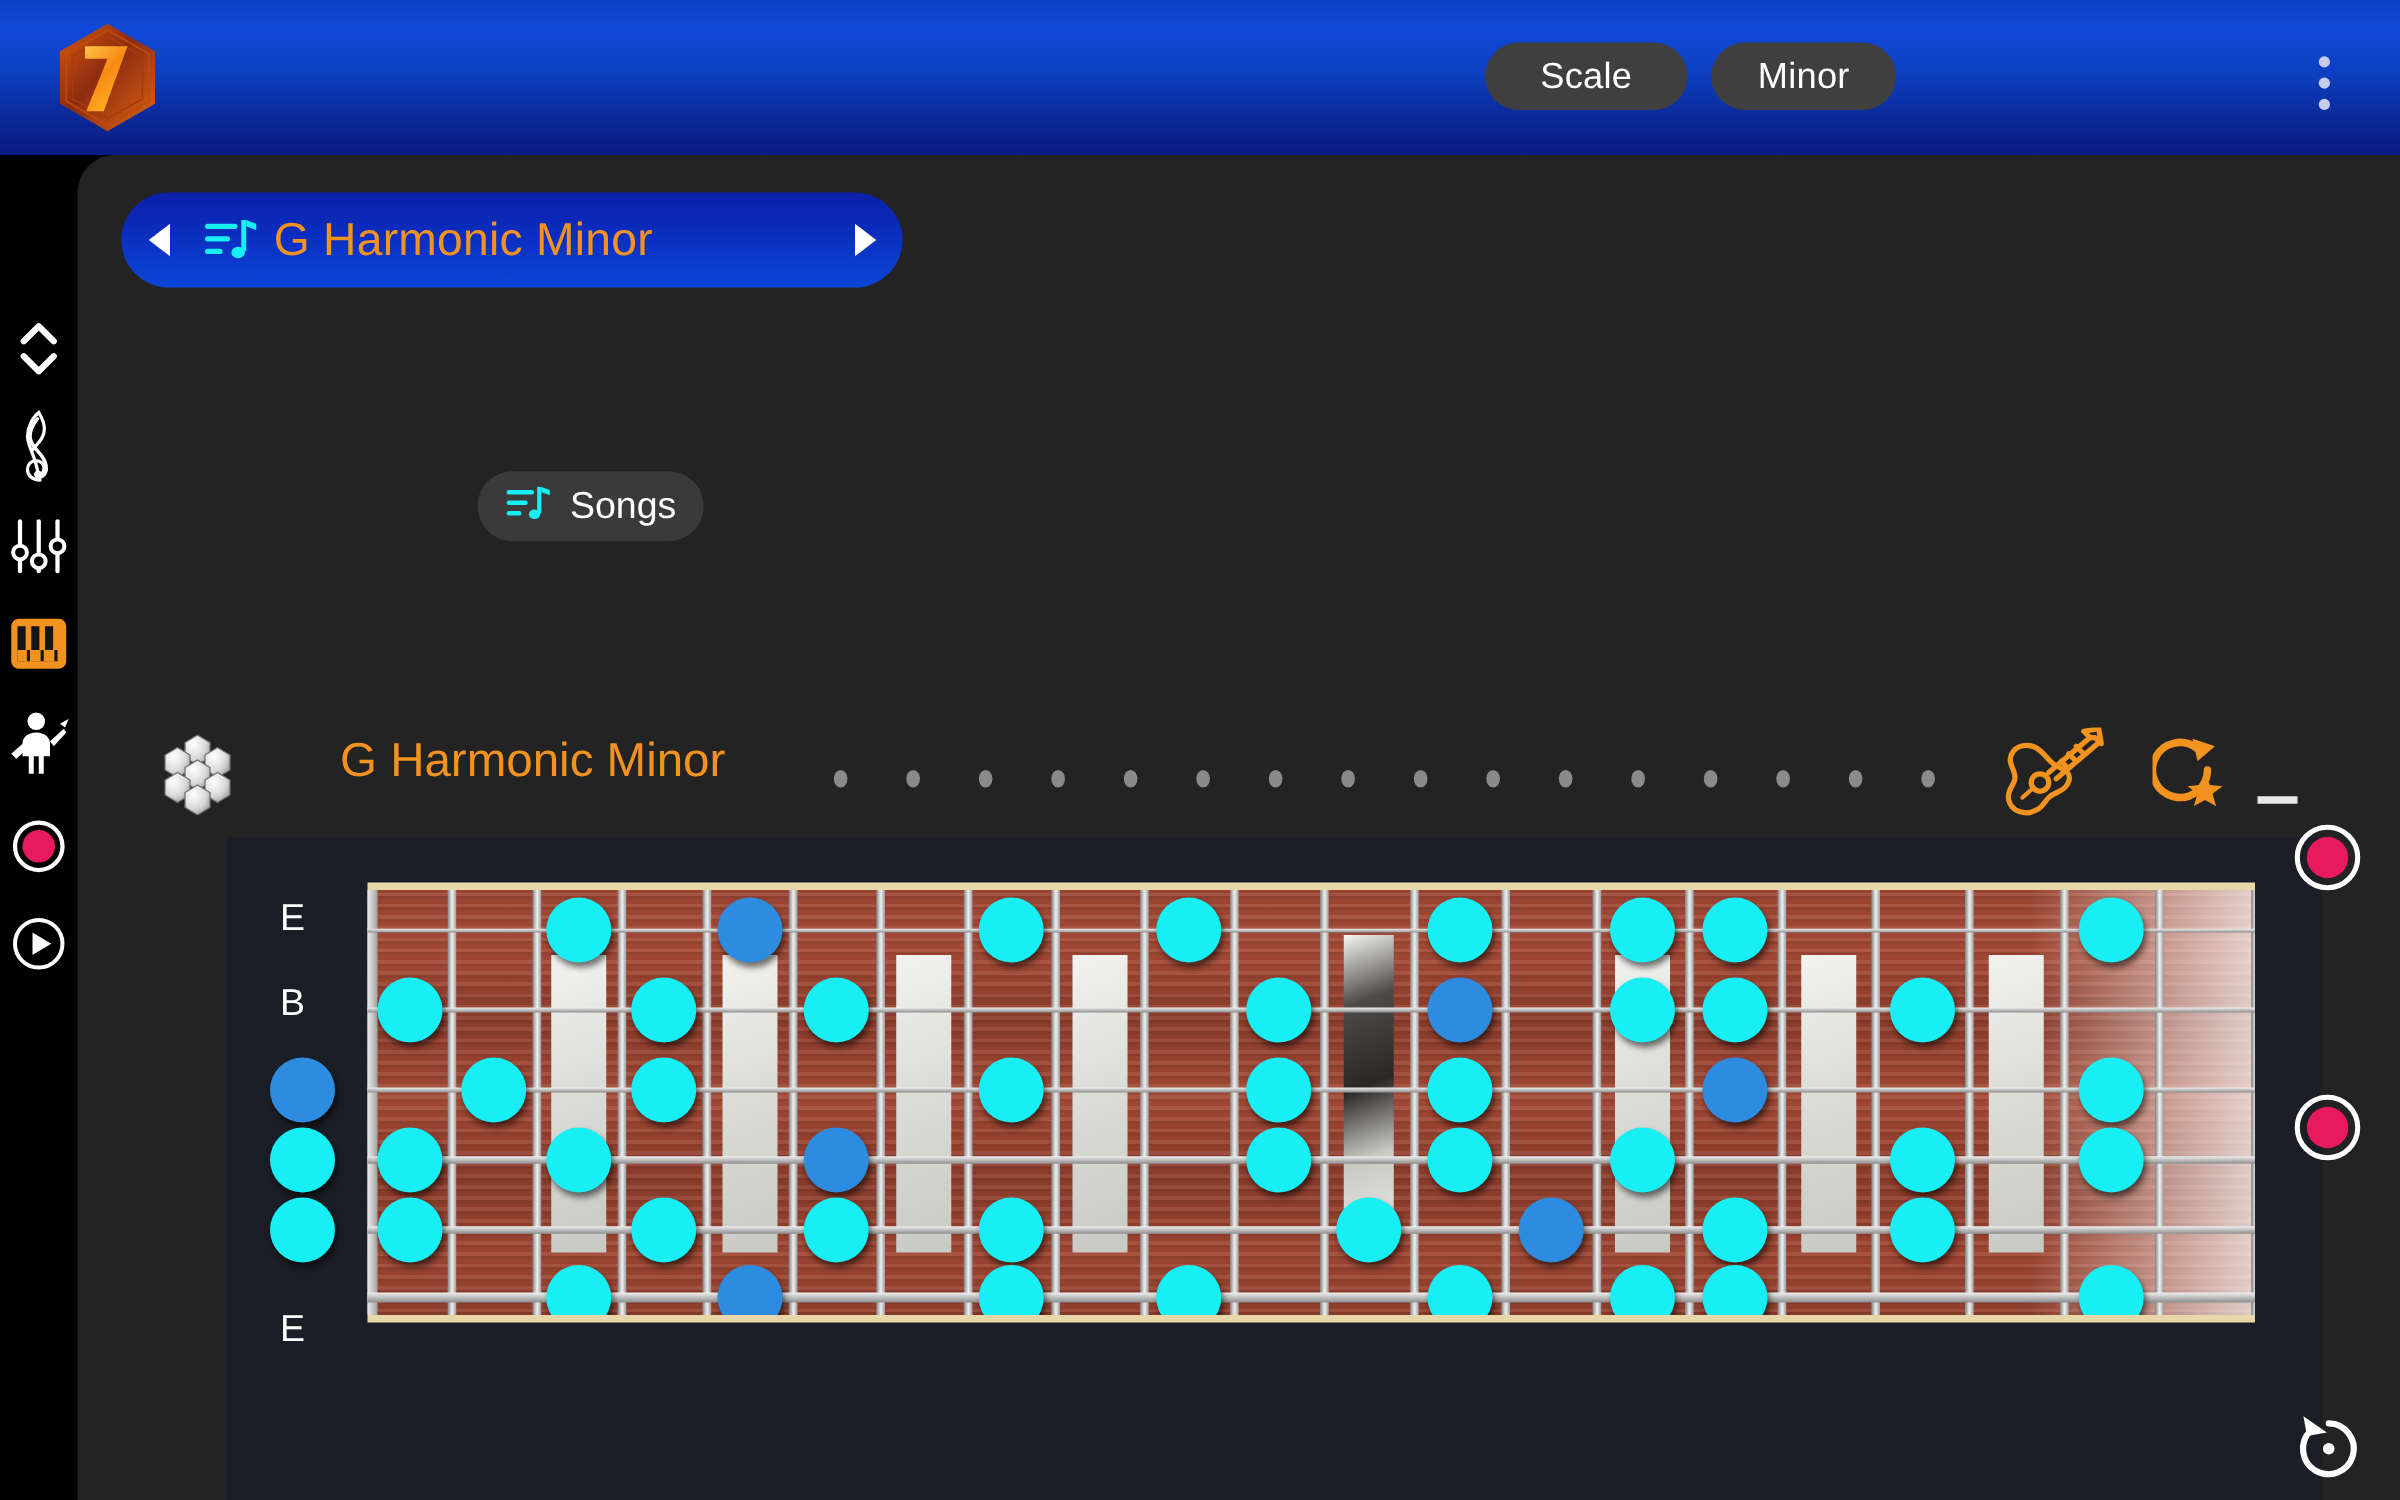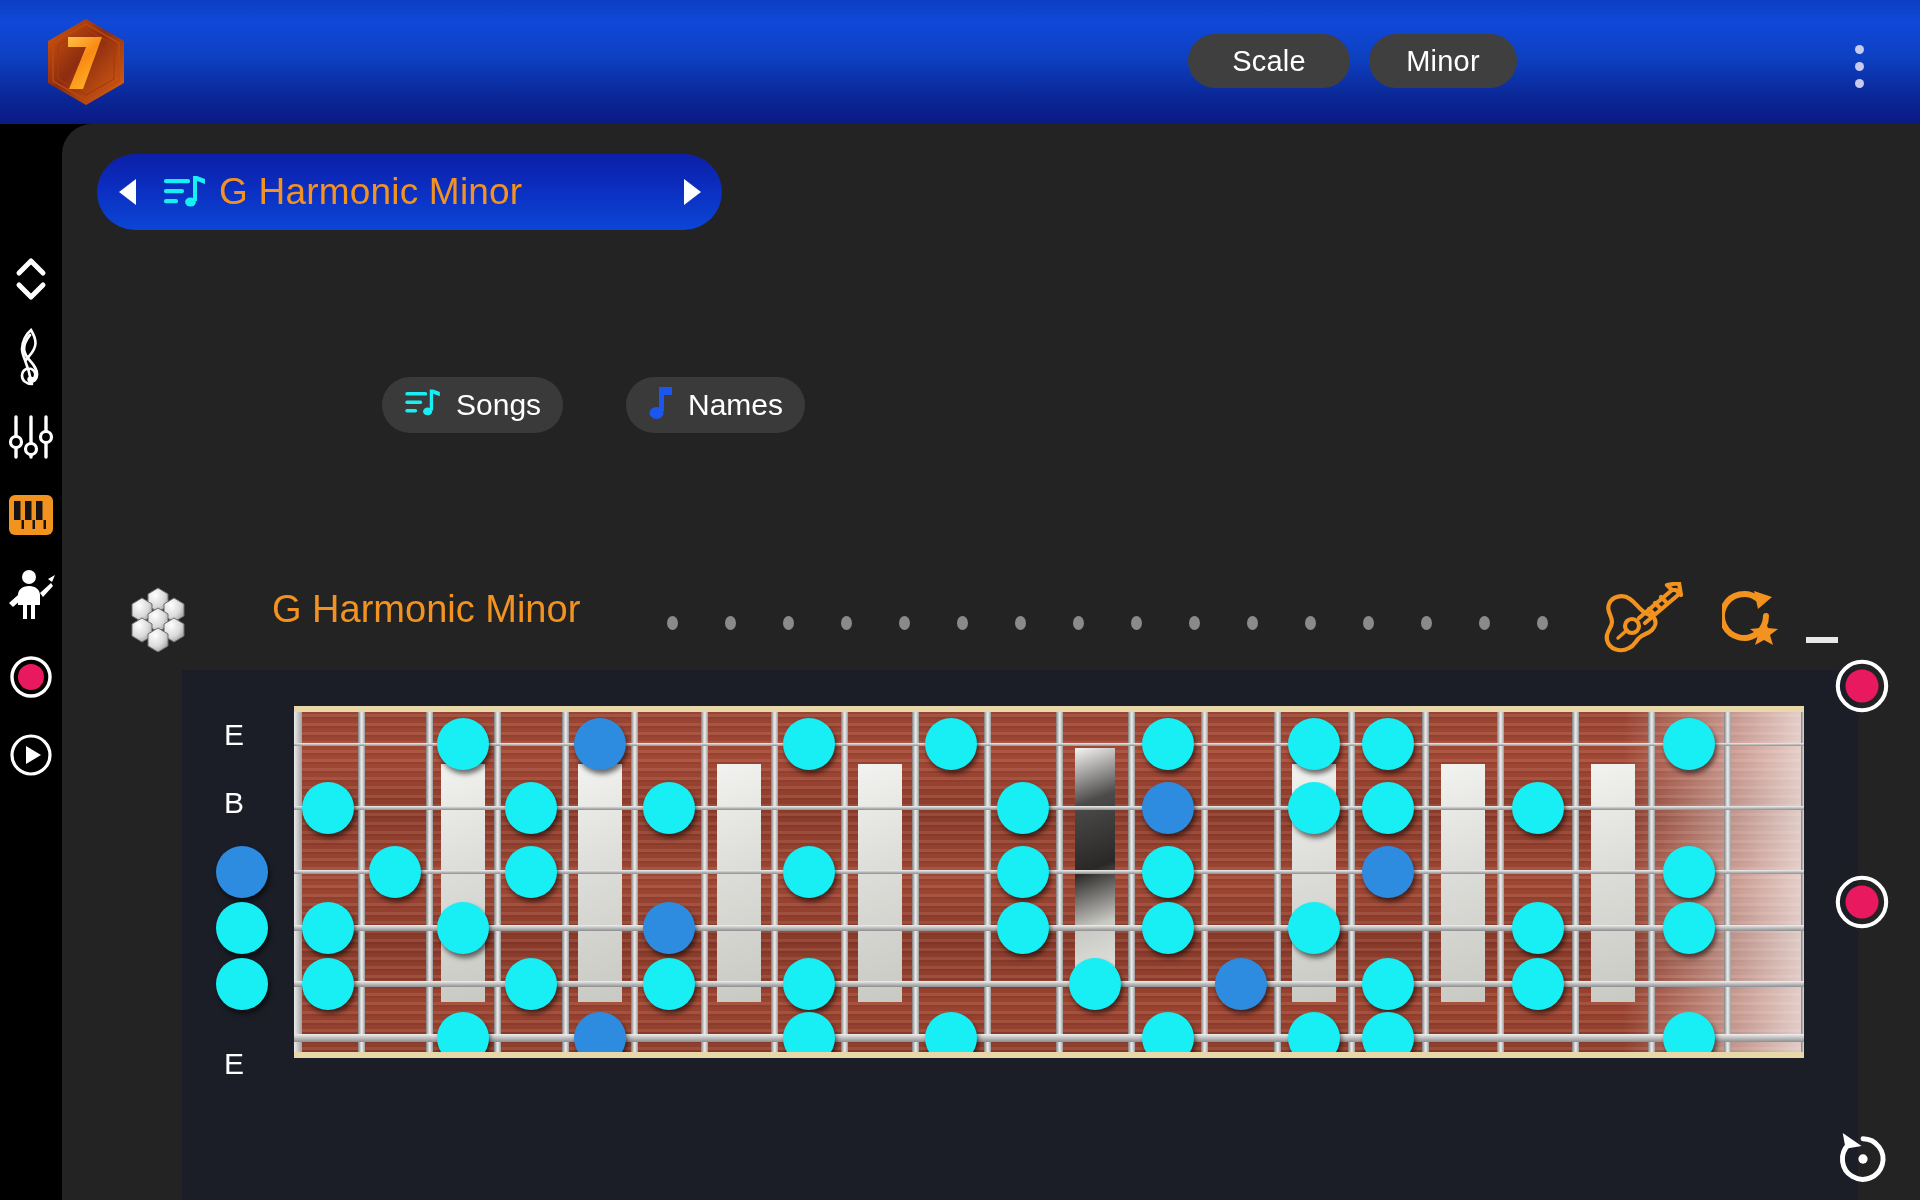--- a/index.html
+++ b/index.html
@@ -300,30 +300,20 @@
           <rect x="1" y="16" width="20" height="4.2" rx="2" fill="#18eff4"></rect>
           <rect x="1" y="26" width="14" height="4.2" rx="2" fill="#18eff4"></rect>
           <rect x="30" y="3" width="4" height="25" fill="#18eff4"></rect>
           <ellipse cx="27.5" cy="29" rx="5.4" ry="4.6" fill="#18eff4"></ellipse>
           <path d="M34 3 l8 3 v5 l-8 -3z" fill="#18eff4"></path>
         </svg>
       </span>
       <span class="lbl">Songs</span>
     </div>
 
-    <div class="tool names">
-      <span>
-        <svg width="26" height="36" viewBox="0 0 26 36">
-          <rect x="11" y="2" width="5" height="24" fill="#1b57ef"></rect>
-          <path d="M16 2 h8 v8 h-8z" fill="#1b57ef"></path>
-          <ellipse cx="8.5" cy="28" rx="7" ry="6" fill="#1b57ef"></ellipse>
-        </svg>
-      </span>
-      <span class="lbl">Names</span>
-    </div>
 
 
 
     <div class="fb-head">
 
       <div class="hexcluster">
         <svg viewBox="0 0 68 68" width="68" height="68">
           <defs>
             <radialGradient id="hg" cx=".35" cy=".3" r=".8">
               <stop offset="0" stop-color="#ffffff"></stop>

